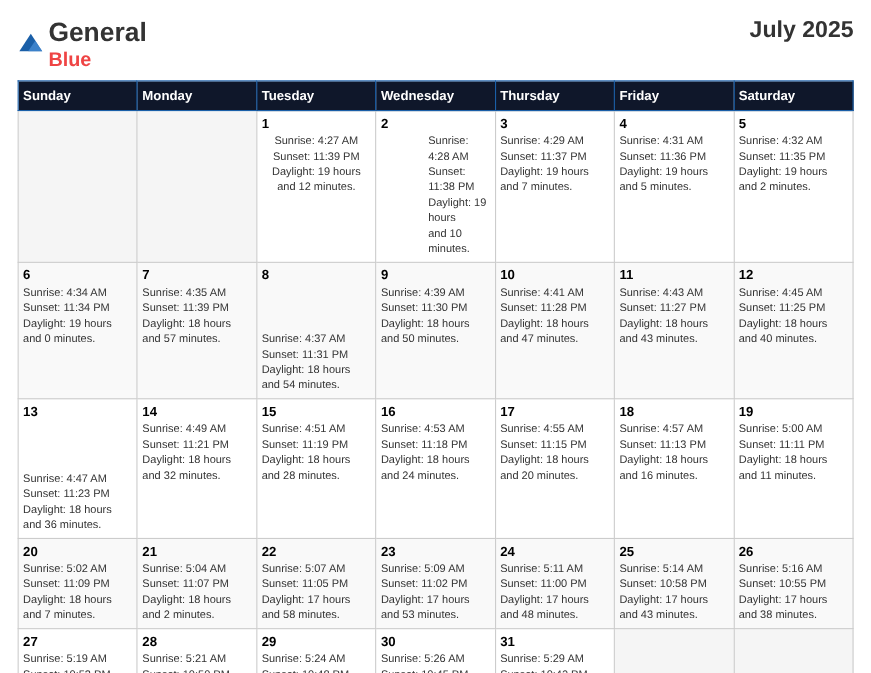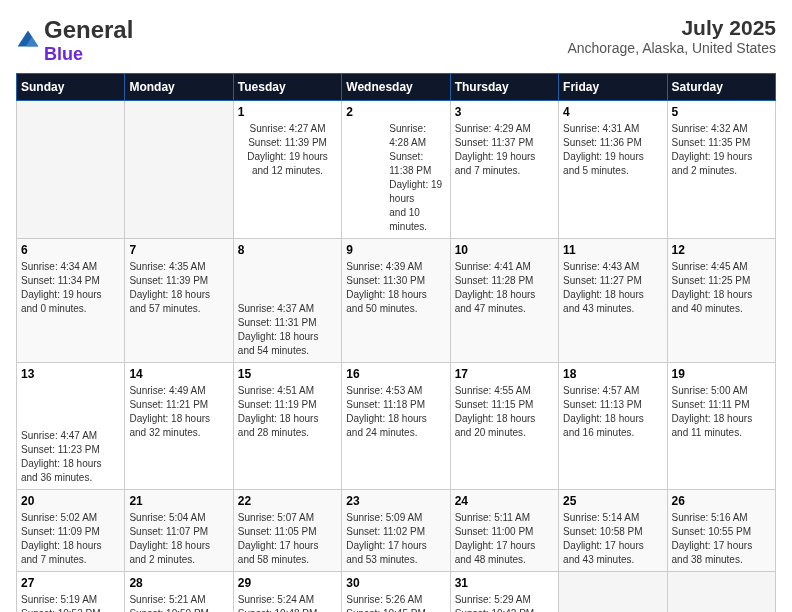--- a/index.html
+++ b/index.html
@@ -22,21 +22,21 @@
       gap: 4px;
     }
     .logo-text-general {
       font-size: 24px;
       font-weight: bold;
       color: #333;
     }
     .logo-text-blue {
       font-size: 18px;
       font-weight: bold;
-      color: #6d28d9;
+      color: #ef4444;
     }
     .logo-icon {
       width: 24px;
       height: 24px;
     }
     .title-block {
       text-align: right;
     }
     .month-year {
       font-size: 21px;
@@ -95,21 +95,20 @@
       <polygon points="15,2 28,22 2,22" fill="#1a5fa8"></polygon>
       <polygon points="20,10 28,22 12,22" fill="#4a90d9" opacity="0.7"></polygon>
     </svg>
     <div>
       <span class="logo-text-general">General</span><br>
       <span class="logo-text-blue">Blue</span>
     </div>
   </div>
   <div class="title-block">
     <div class="month-year">July 2025</div>
-    <div class="location">Anchorage, Alaska, United States</div>
   </div>
 </div>
 
 <table>
   <thead>
     <tr>
     <th>Sunday</th>
         <th>Monday</th>
         <th>Tuesday</th>
         <th>Wednesday</th>

